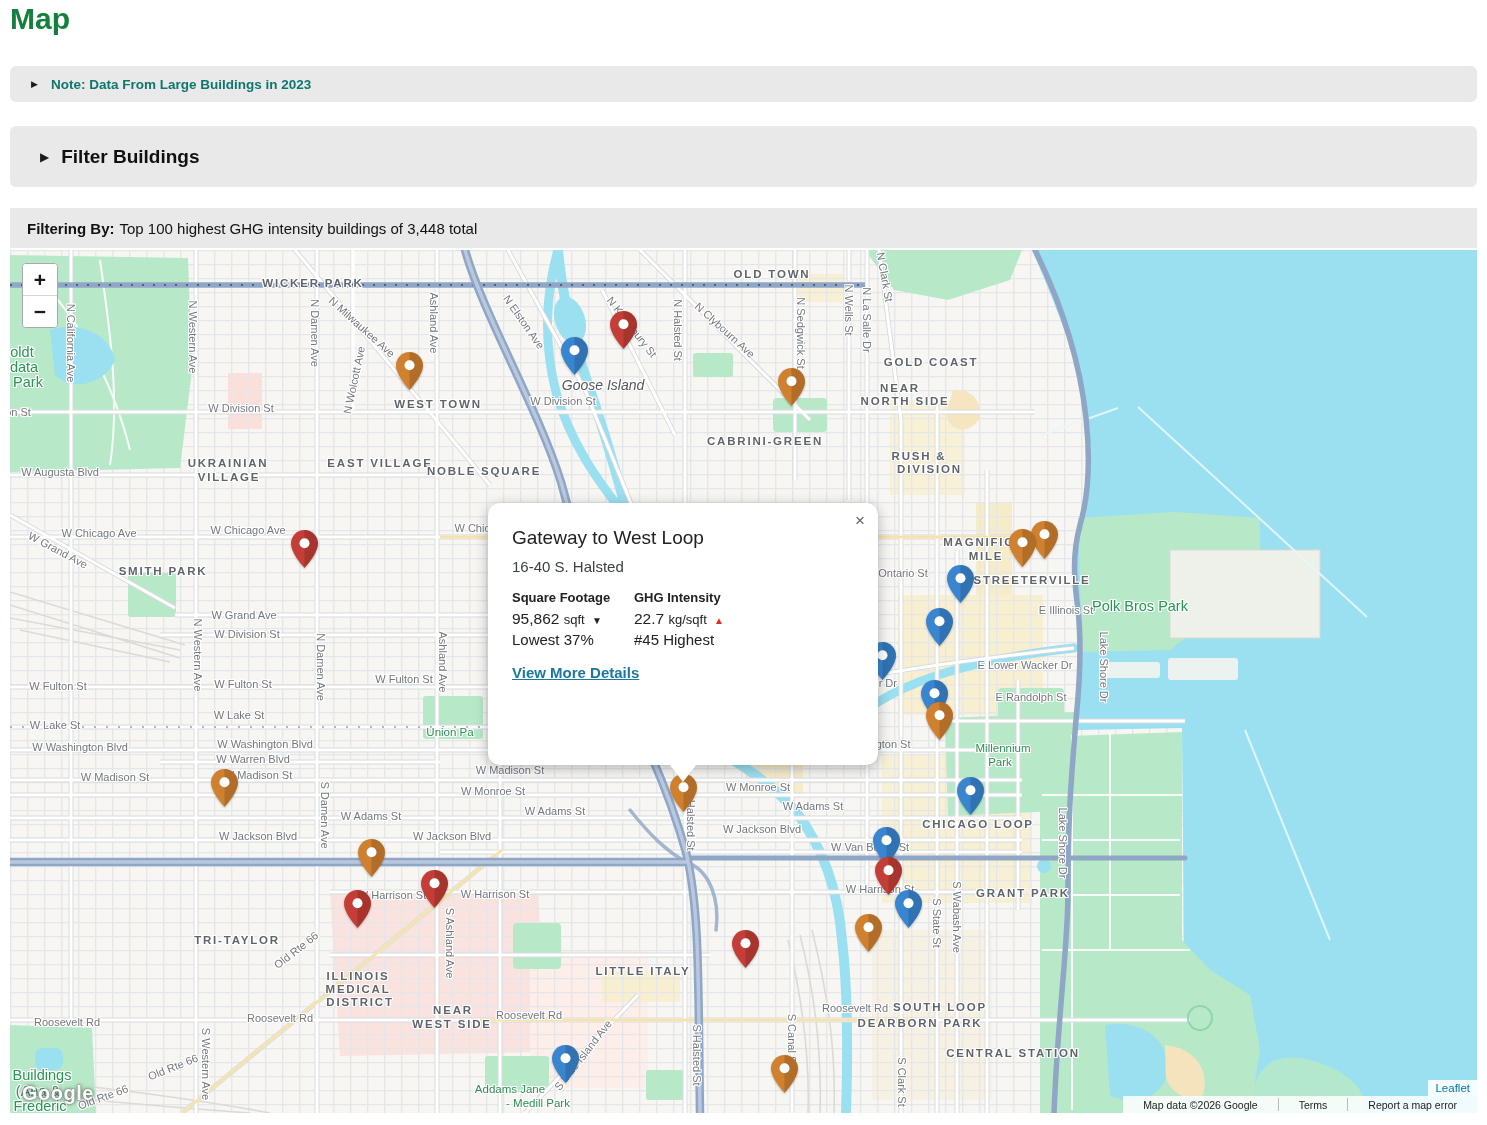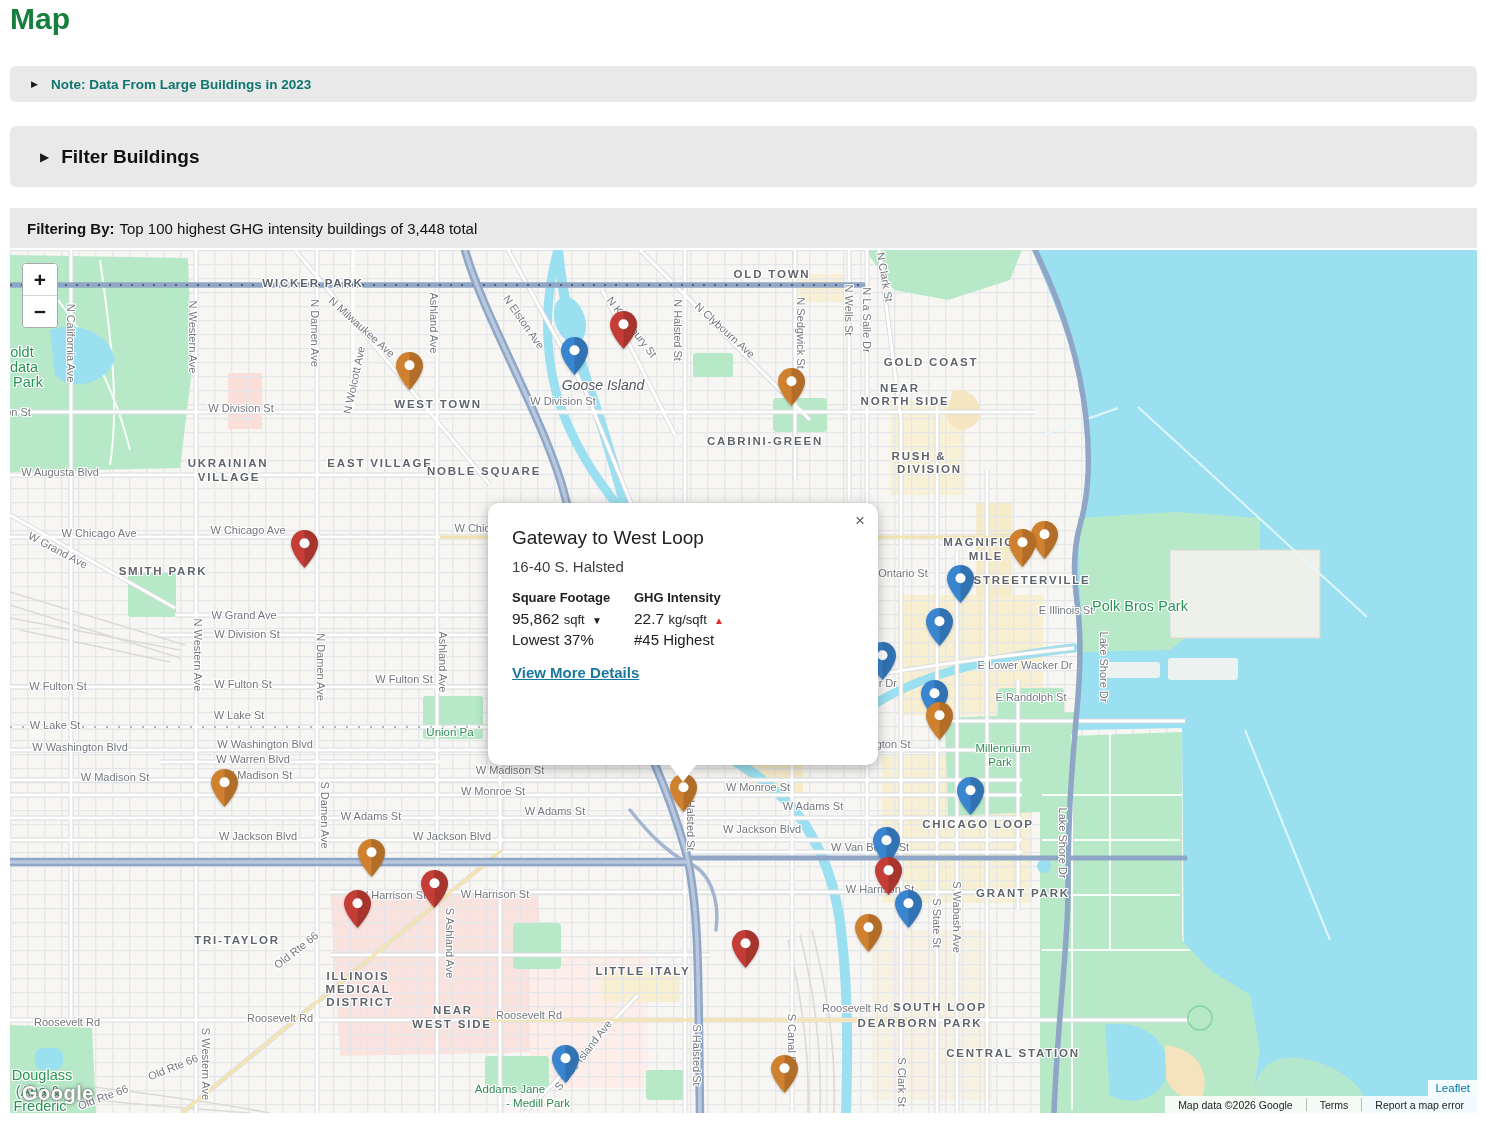--- a/index.html
+++ b/index.html
@@ -72,21 +72,21 @@
   .popup-link{display:inline-block;margin-top:16px;font-size:15px;font-weight:bold;
       color:#1878a0;text-decoration:underline;cursor:pointer}
 
   .google-logo{position:absolute;left:12px;bottom:8px;z-index:10;font-size:20px;
       font-weight:bold;color:#fff;letter-spacing:.5px;
       text-shadow:0 0 2px rgba(80,80,80,.9),0 0 4px rgba(80,80,80,.7)}
   .leaflet-chip{position:absolute;right:0;bottom:17px;z-index:10;background:rgba(255,255,255,.9);
       color:#0078A8;font-size:11.5px;padding:2px 7px;cursor:pointer}
   .attrib{position:absolute;right:0;bottom:0;z-index:10;display:flex;align-items:center;
       background:rgba(255,255,255,.85);font-size:10.5px;color:#222;height:17px}
-  .attrib span,.attrib a{padding:0 13px;color:#222;text-decoration:none;white-space:nowrap}
+  .attrib span,.attrib a{padding:0 20px;color:#222;text-decoration:none;white-space:nowrap}
   .attrib .sep{width:1px;height:13px;background:#bbb;padding:0}
   .attrib a{cursor:pointer}
 </style>
 </head>
 <body>
 
 <h1 class="page-title">Map</h1>
 
 <div class="bar bar-note">
   <span class="acc-arrow">▶</span>
@@ -248,21 +248,21 @@
       <span class="lbl a" style="left: 910px; top: 773px;">DEARBORN PARK</span>
       <span class="lbl a" style="left: 1003px; top: 803px;">CENTRAL STATION</span>
       <span class="lbl P" style="left: 12px; top: 102px;">oldt</span>
       <span class="lbl P" style="left: 14px; top: 117px;">data</span>
       <span class="lbl P" style="left: 18px; top: 132px;">Park</span>
       <span class="lbl i" style="left: 593px; top: 135px;">Goose Island</span>
       <span class="lbl p" style="left: 440px; top: 482px;">Union Pa</span>
       <span class="lbl P" style="left: 1130px; top: 356px;">Polk Bros Park</span>
       <span class="lbl p" style="left: 993px; top: 498px;">Millennium</span>
       <span class="lbl p" style="left: 990px; top: 512px;">Park</span>
-      <span class="lbl P" style="left: 32px; top: 825px;">Douglass</span>
+      <span class="lbl P" style="left: 32px; top: 825px;">Buildings</span>
       <span class="lbl P" style="left: 28px; top: 841px;">(Ana &amp;</span>
       <span class="lbl P" style="left: 30px; top: 856px;">Frederic</span>
       <span class="lbl p" style="left: 500px; top: 839px;">Addams Jane</span>
       <span class="lbl p" style="left: 504px; top: 853px; margin-left: 24px;">- Medill Park</span>
       <span class="lbl s" style="left: 8px; top: 162px;">on St</span>
       <span class="lbl s" style="left: 231px; top: 158px;">W Division St</span>
       <span class="lbl s" style="left: 553px; top: 151px;">W Division St</span>
       <span class="lbl s" style="left: 50px; top: 222px;">W Augusta Blvd</span>
       <span class="lbl s" style="left: 89px; top: 283px;">W Chicago Ave</span>
       <span class="lbl s" style="left: 238px; top: 280px;">W Chicago Ave</span>

